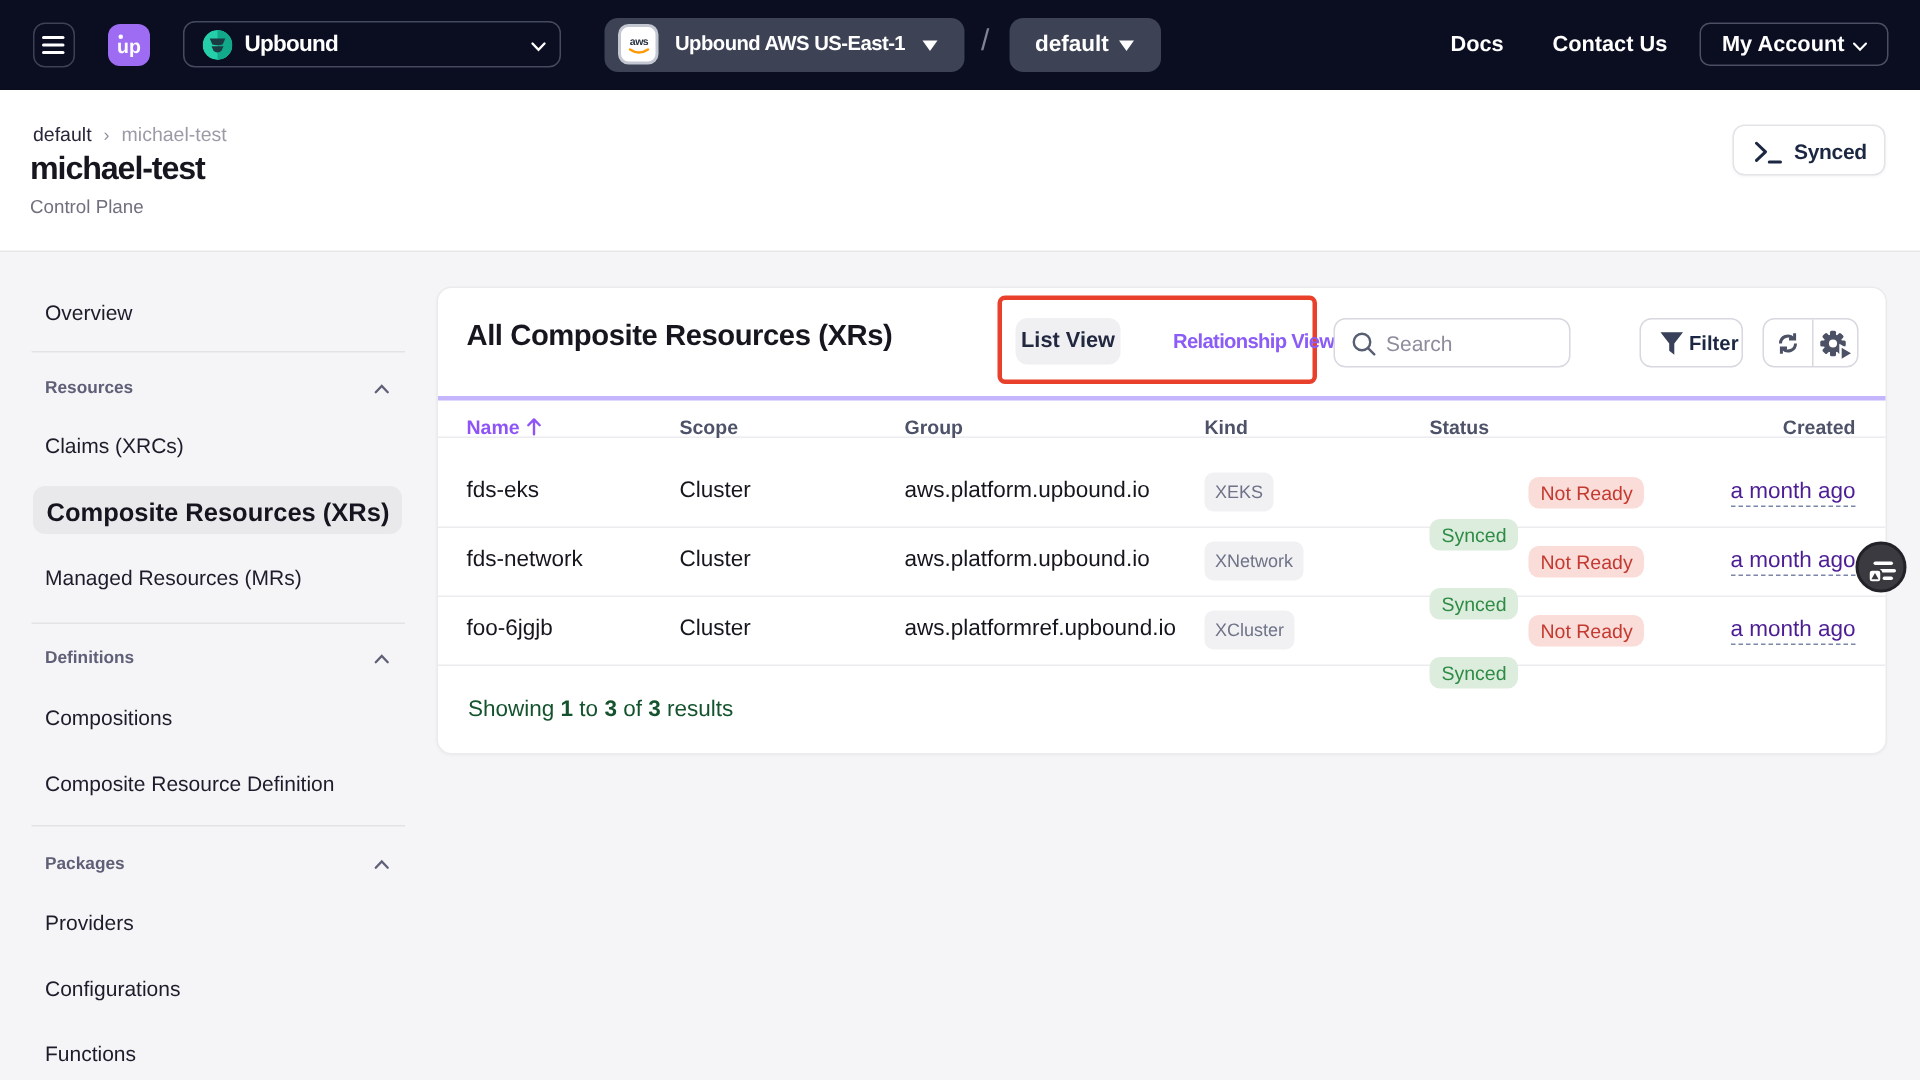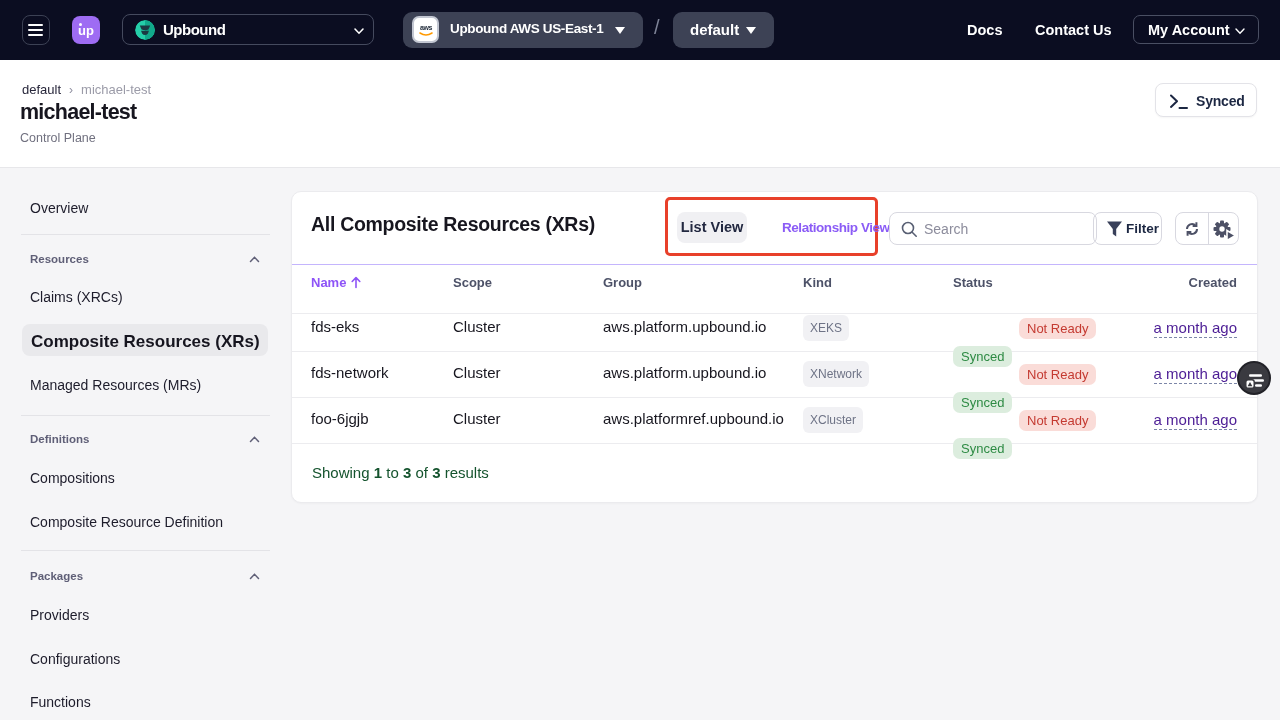--- a/index.html
+++ b/index.html
@@ -45,29 +45,29 @@
   .schev { position:absolute; left:249px; width:11px; height:11px; }
   .ssel { position:absolute; left:22px; width:246px; height:32px; background:#e9e9ec; border-radius:8px; }
   .ssel span { position:absolute; left:9px; top:8px; font-size:17px; font-weight:bold; color:#16151f; }
 
   
   .card { position:absolute; left:291px; top:191px; width:967px; height:312px; background:#fff; border:1px solid #ebebee; border-radius:10px; box-shadow:0 1px 2px rgba(16,16,36,0.03); }
   .cardtitle { position:absolute; left:19px; top:21px; font-size:19.5px; font-weight:bold; color:#17161f; letter-spacing:-0.3px; }
   .listview { position:absolute; left:385px; top:20px; width:70px; height:31px; background:#f0f0f3; border-radius:8px; text-align:center; line-height:31px; font-size:14.5px; font-weight:bold; color:#222840; }
   .relview { position:absolute; left:490px; top:20px; font-size:13.5px; letter-spacing:-0.45px; font-weight:bold; color:#8b5cf6; line-height:31px; }
   .redbox { position:absolute; left:373px; top:5px; width:213px; height:59px; border:3px solid #e8402a; border-radius:5px; }
-  .search { position:absolute; left:597px; top:20px; width:208px; height:33px; border:1px solid #d8d8e0; border-radius:8px; }
+  .search { position:absolute; left:597px; top:20px; width:158px; height:33px; border:1px solid #d8d8e0; border-radius:8px; }
   .search span { position:absolute; left:34px; top:8px; font-size:14px; color:#8c8c9c; }
   .filter { position:absolute; left:801px; top:20px; width:69px; height:33px; border:1px solid #d8d8e0; border-radius:8px;text-align:right; }
   .filter span { position:absolute; left:32px; top:8px; font-size:13.5px; font-weight:bold; color:#1c2742; }
   .icgroup { position:absolute; left:883px; top:20px; width:64px; height:33px; border:1px solid #d8d8e0; border-radius:8px; }
   .icgroup .mid { position:absolute; left:31.5px; top:0; width:1px; height:31px; background:#d8d8e0; }
 
   
-  .thead { position:absolute; top:72px; left:0; width:965px; height:50px; border-top:1px solid #c4b5fd; border-bottom:1px solid #ececef; }
+  .thead { position:absolute; top:72px; left:0; width:965px; height:28px; border-top:3px solid #c4b5fd; border-bottom:1px solid #ececef; }
   .th { position:absolute; top:10px; font-size:13px; font-weight:bold; color:#4d5268; }
   .trow { position:absolute; left:0; width:965px; height:46px; border-bottom:1px solid #ececef; }
   .td { position:absolute; top:12px; font-size:15px; color:#17161f; }
   .kind { position:absolute; top:9px; height:26px; background:#f1f1f4; border-radius:6px; font-size:12px; color:#6e7386; line-height:26px; padding:0 7px; }
   .pill { position:absolute; top:12px; height:21px; border-radius:7px; font-size:13px; line-height:21px; padding:0 8px; }
   .green { background:#dcedde; color:#2e8b44;margin-top:28px; }
   .red { background:#fadcd8; color:#c43a31; }
   .created { position:absolute; top:13px; right:20px; font-size:15px; color:#4c1d95; border-bottom:1.5px dashed #7c86a8; padding-bottom:1px; }
   .showing { position:absolute; left:20px; top:272px; font-size:15px; color:#14532d; }
 

